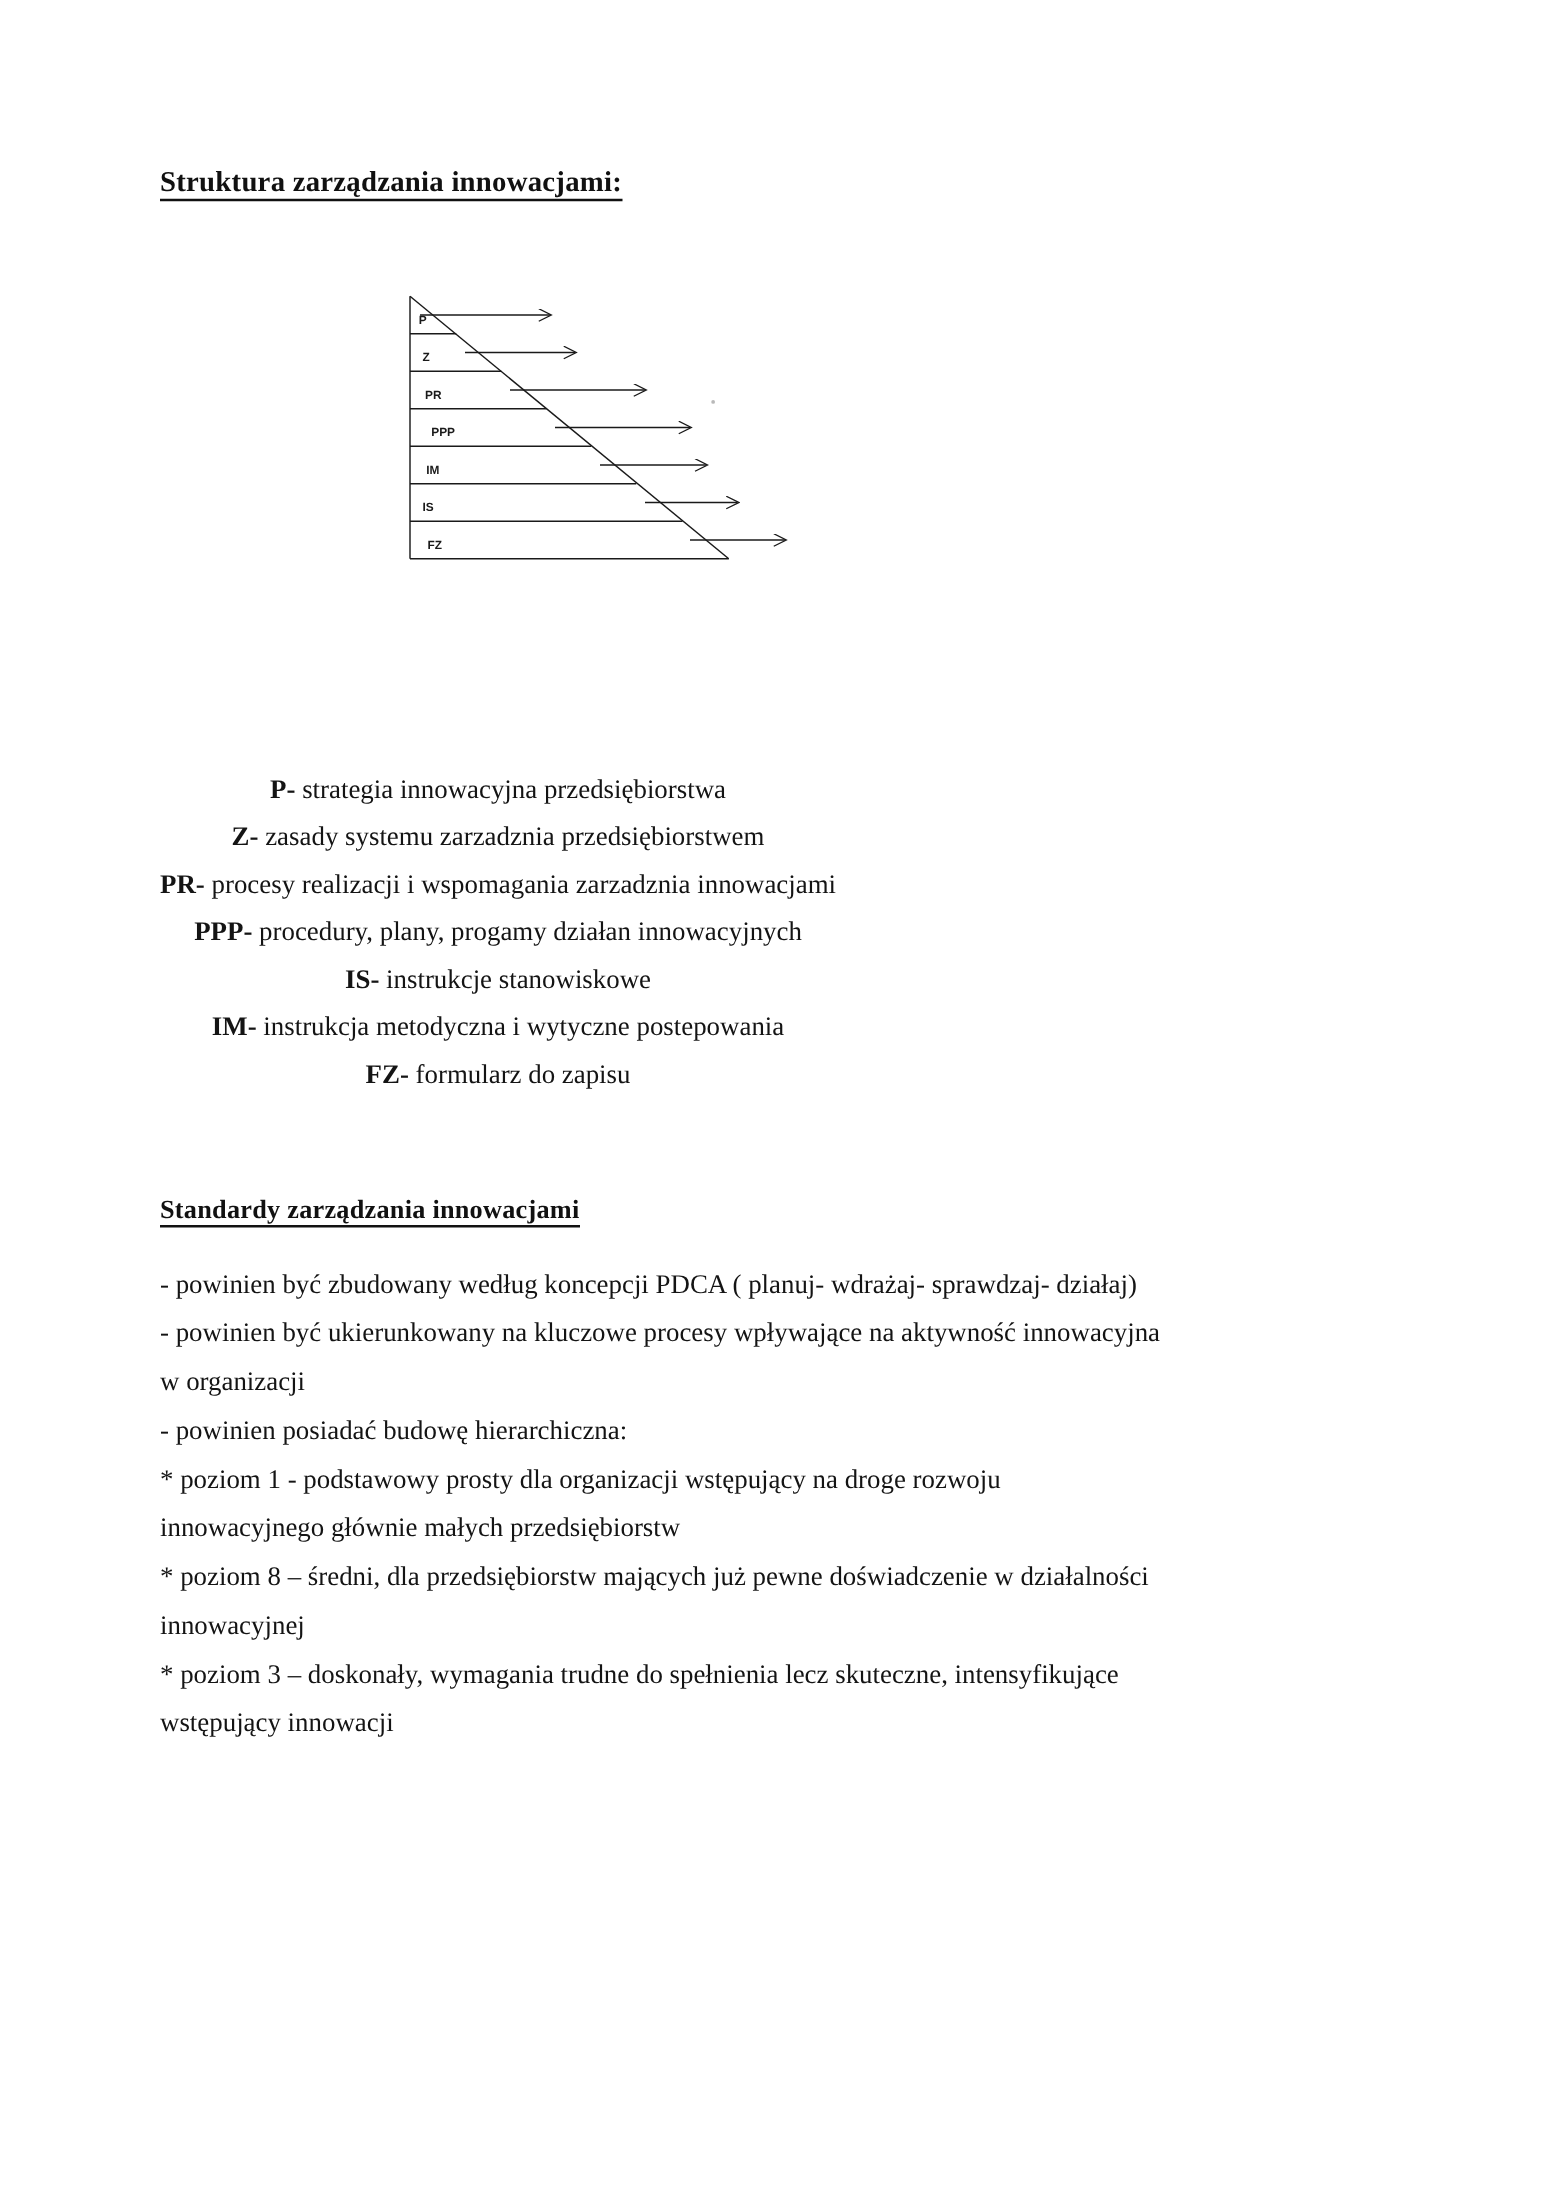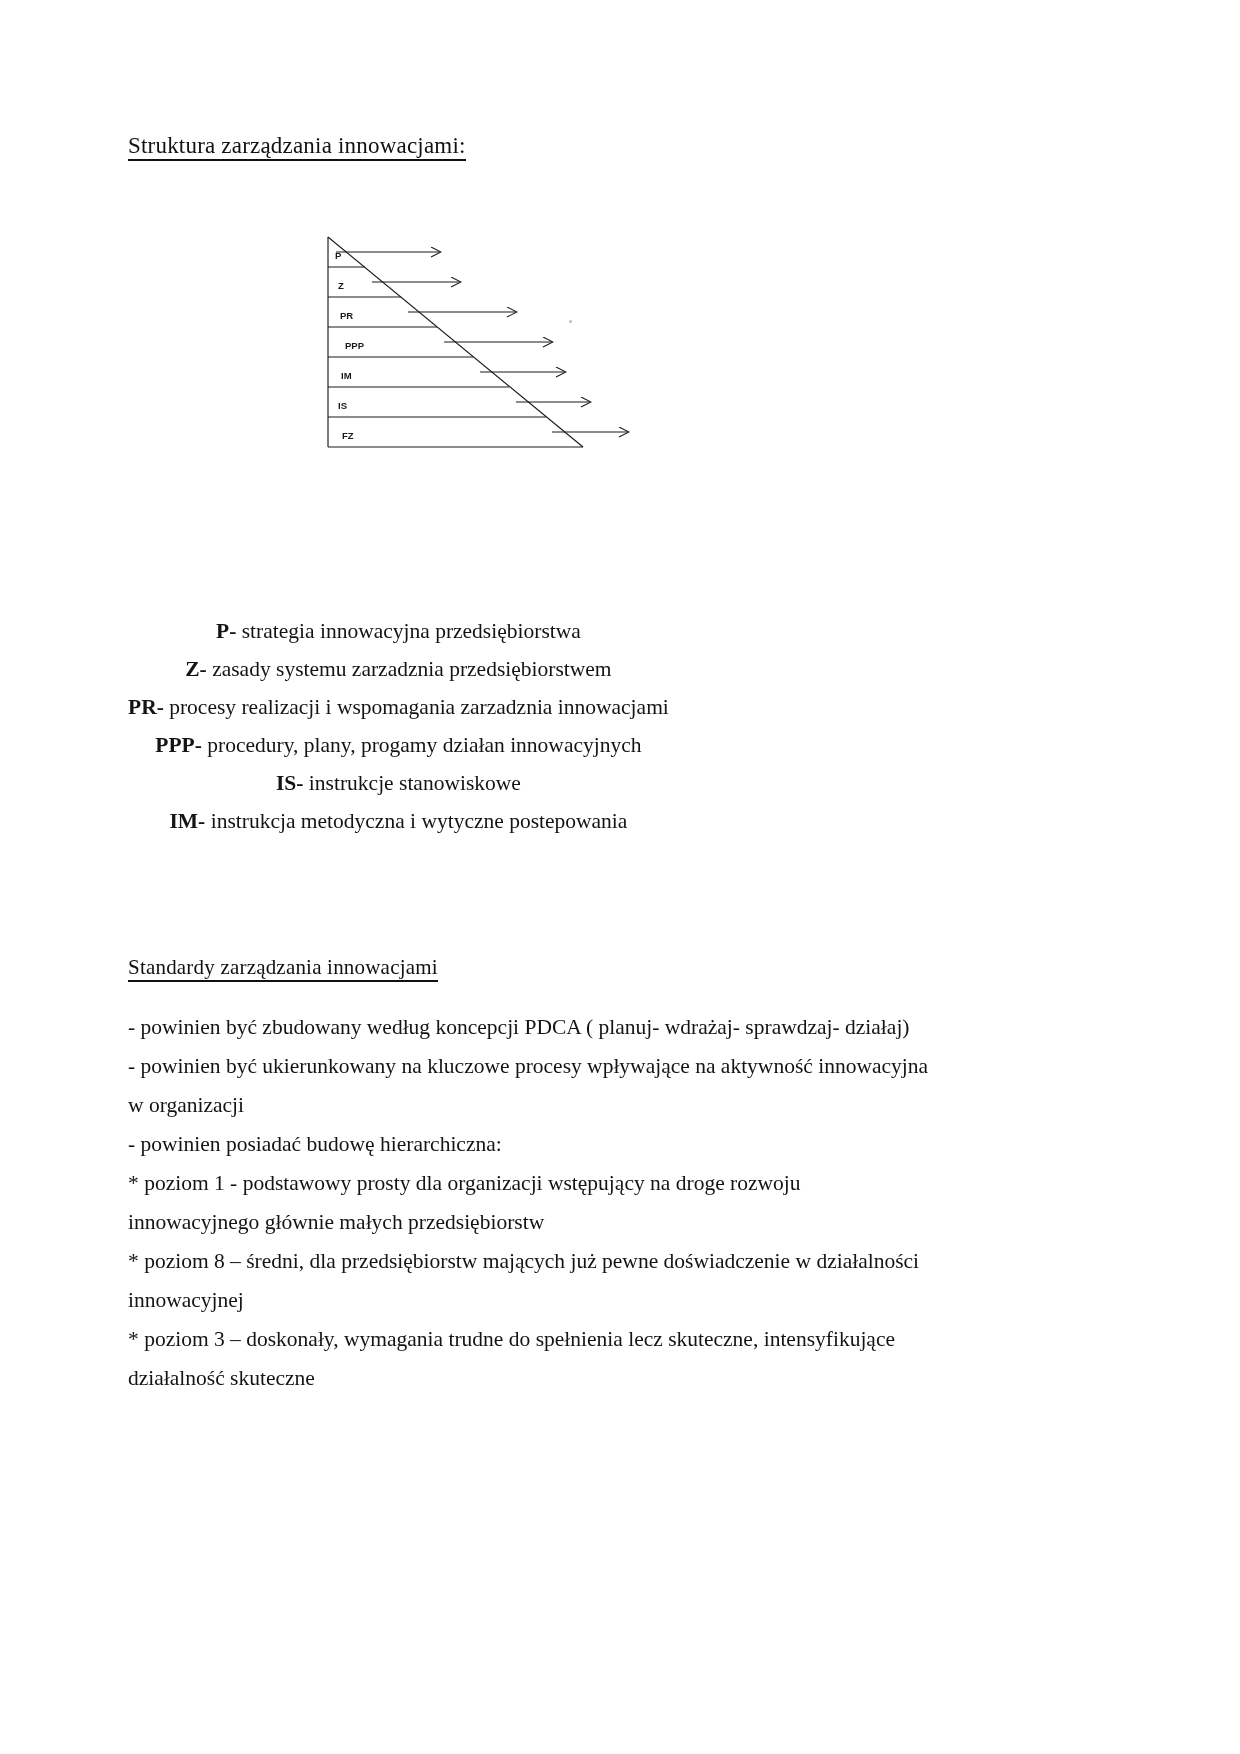--- a/index.html
+++ b/index.html
@@ -16,21 +16,21 @@
     width: 1240px;
     height: 1754px;
     background: #ffffff;
     overflow: hidden;
   }
 
   
   .heading {
     position: absolute;
     font-family: "Liberation Serif", serif;
-    font-weight: normal;
+    font-weight: bold;
     font-size: 23px;
     letter-spacing: 0.2px;
     color: #111;
     white-space: nowrap;
   }
   .heading .u {
     border-bottom: 2.5px solid #111;
     padding-bottom: 1px;
   }
   #heading-structure { left: 128px; top: 133px; }
@@ -145,32 +145,35 @@
     </div>
     <div class="legend-line">
       <span class="code">PPP-</span><span> procedury, plany, progamy działan innowacyjnych</span>
     </div>
     <div class="legend-line">
       <span class="code">IS-</span><span> instrukcje stanowiskowe</span>
     </div>
     <div class="legend-line">
       <span class="code">IM-</span><span> instrukcja metodyczna i wytyczne postepowania</span>
     </div>
+    <div class="legend-line">
+      <span class="code">FZ-</span><span> formularz do zapisu</span>
+    </div>
   </div>
 
   <div class="heading" id="heading-standards">
     <span class="u">Standardy zarządzania innowacjami</span>
   </div>
 
   <div class="standards-block">
     <div class="std-line">- powinien być zbudowany według koncepcji PDCA ( planuj- wdrażaj- sprawdzaj- działaj)</div>
     <div class="std-line">- powinien być ukierunkowany na kluczowe procesy wpływające na aktywność innowacyjna</div>
     <div class="std-line">w organizacji</div>
     <div class="std-line">- powinien posiadać budowę hierarchiczna:</div>
     <div class="std-line">* poziom 1 -  podstawowy prosty dla organizacji wstępujący na droge rozwoju</div>
     <div class="std-line">innowacyjnego głównie małych przedsiębiorstw</div>
     <div class="std-line">* poziom 8 – średni, dla przedsiębiorstw mających już pewne doświadczenie w działalności</div>
     <div class="std-line">innowacyjnej</div>
     <div class="std-line">* poziom 3 – doskonały, wymagania trudne do spełnienia lecz skuteczne, intensyfikujące</div>
-    <div class="std-line">działalność skuteczne</div>
+    <div class="std-line">wstępujący innowacji</div>
   </div>
 
 </div>
 
 </body></html>

